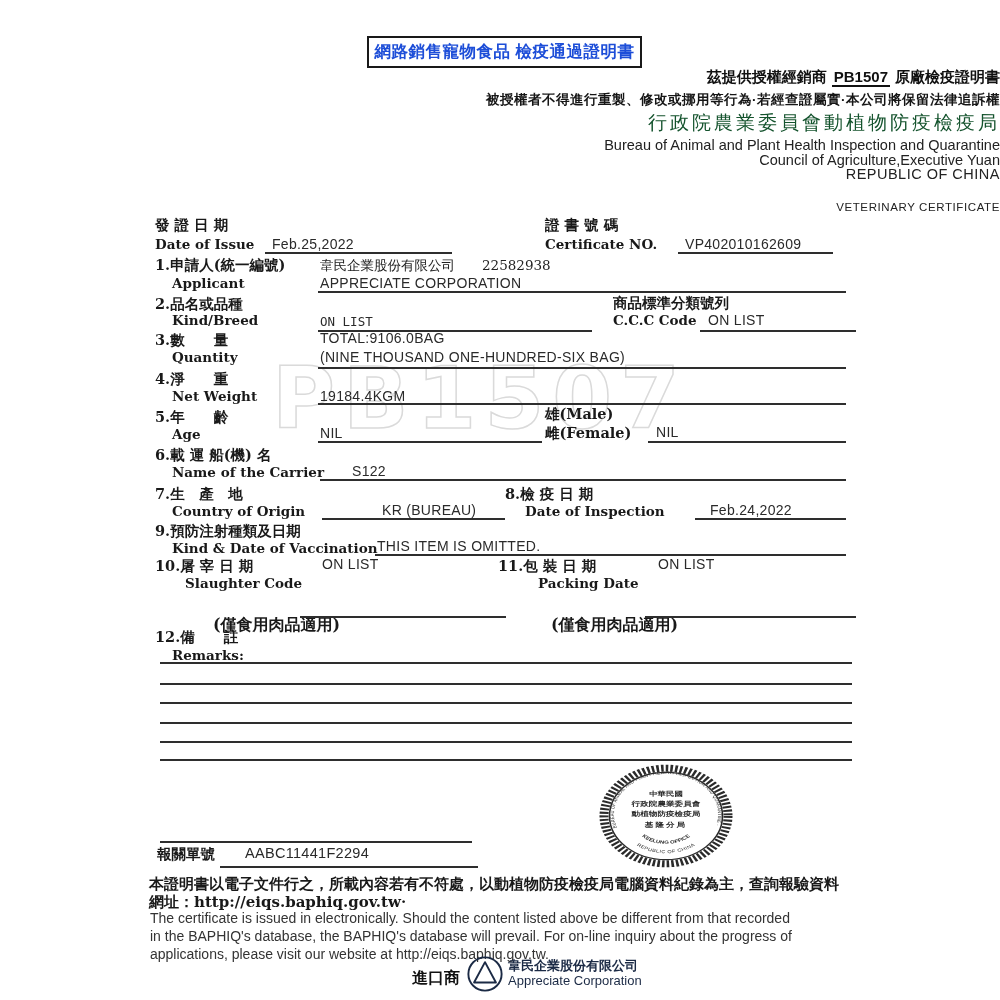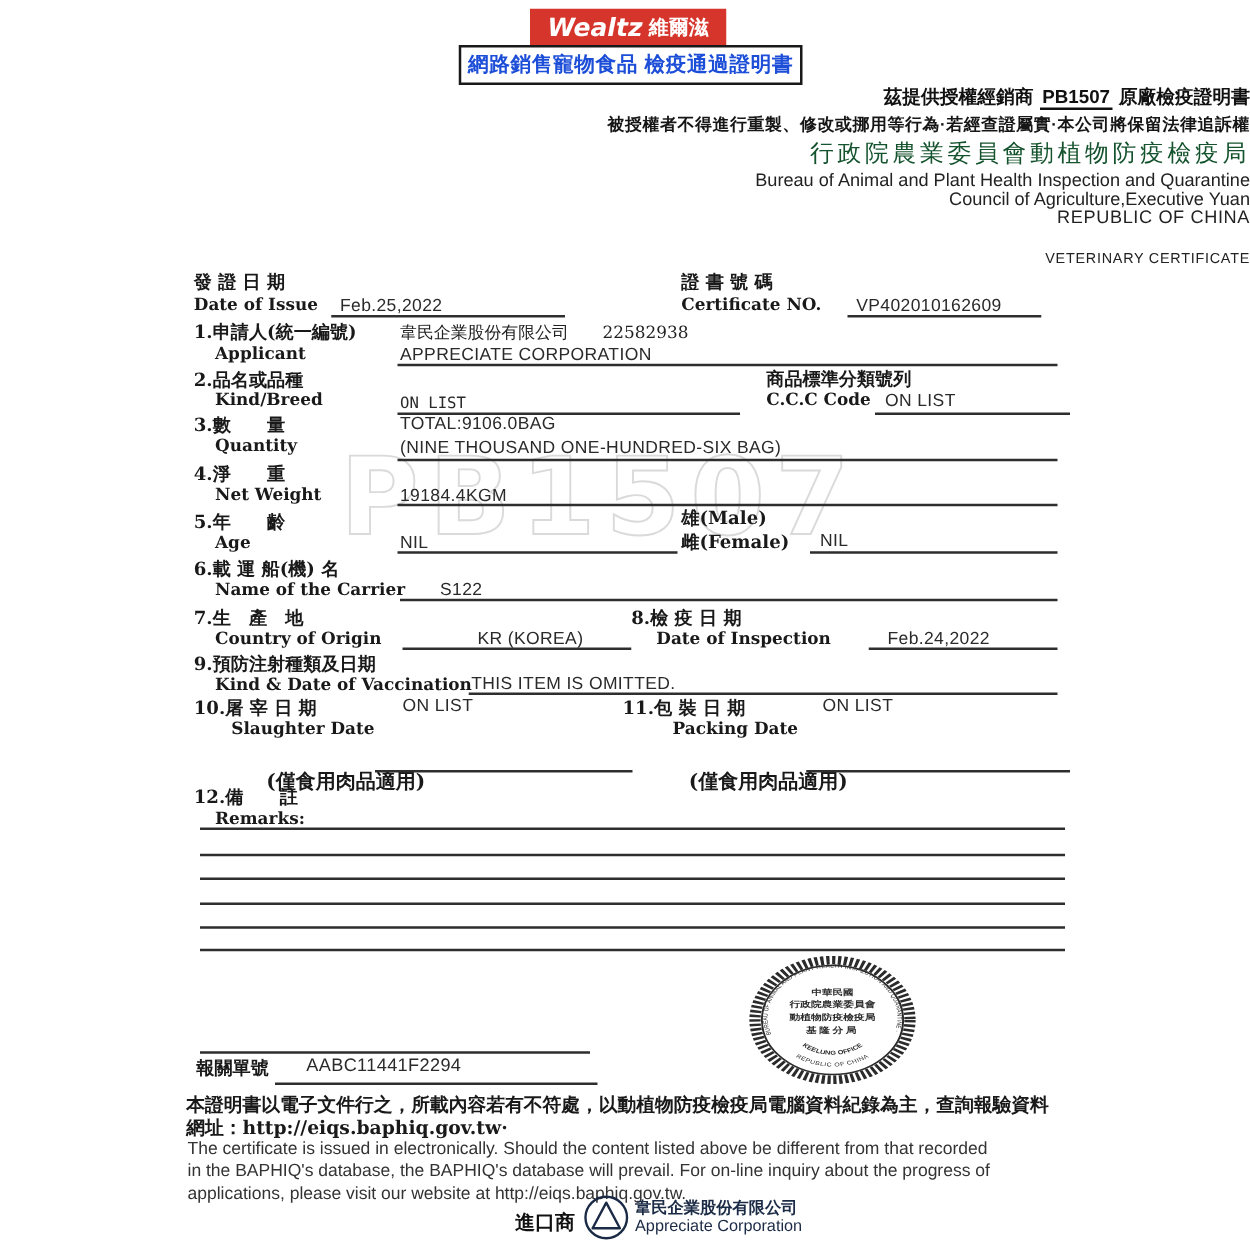--- a/index.html
+++ b/index.html
@@ -84,24 +84,20 @@
   #impzh{left:508px;top:957px;font-family:"Liberation Sans",sans-serif;font-weight:bold;font-size:13px;color:#1b2a45;}
   #impen{left:508px;top:973px;font-family:"Liberation Sans",sans-serif;font-size:13px;color:#1b2a45;}
 </style>
 </head>
 <body>
 
 <div class="doc">
 
   <div id="wm" class="abs">PB1507</div>
 
-  <div id="logo" class="abs">
-    <span class="le">Wealtz</span>
-    <span class="lz">維爾滋</span>
-  </div>
   <div id="boxtitle" class="abs">網路銷售寵物食品 檢疫通過證明書</div>
   <div id="auth" class="abs ctr">
     <span>茲提供授權經銷商</span><span class="code">PB1507</span><span>原廠檢疫證明書</span>
   </div>
   <div id="warn" class="abs ctr">被授權者不得進行重製、修改或挪用等行為·若經查證屬實·本公司將保留法律追訴權</div>
 
   <div id="bzh" class="abs ctr">行政院農業委員會動植物防疫檢疫局</div>
   <div id="ben1" class="abs ctr sans">Bureau of Animal and Plant Health Inspection and Quarantine</div>
   <div id="ben2" class="abs ctr sans">Council of Agriculture,Executive Yuan</div>
   <div id="ben3" class="abs ctr sans">REPUBLIC OF CHINA</div>
@@ -152,36 +148,36 @@
   <div id="r-female" class="rule"></div>
 
   <div id="f6zh" class="abs zh">6.載 運 船(機) 名</div>
   <div id="f6en" class="abs en">Name of the Carrier</div>
   <div id="f6v" class="abs val">S122</div>
   <div id="r-f6" class="rule"></div>
 
   <div id="f7zh" class="abs zh">7.生　產　地</div>
   <div id="f8zh" class="abs zh">8.檢 疫 日 期</div>
   <div id="f7en" class="abs en">Country of Origin</div>
-  <div id="f7v" class="abs val">KR (KOREA)</div>
+  <div id="f7v" class="abs val">KR (BUREAU)</div>
   <div id="f8en" class="abs en">Date of Inspection</div>
   <div id="f8v" class="abs val">Feb.24,2022</div>
   <div id="r-f7" class="rule"></div>
   <div id="r-f8" class="rule"></div>
 
   <div id="f9zh" class="abs zh">9.預防注射種類及日期</div>
   <div id="f9en" class="abs en">Kind &amp; Date of Vaccination</div>
   <div id="f9v" class="abs val">THIS ITEM IS OMITTED.</div>
   <div id="r-f9" class="rule"></div>
 
   <div id="f10zh" class="abs zh">10.屠 宰 日 期</div>
   <div id="f10v" class="abs val">ON LIST</div>
   <div id="f11zh" class="abs zh">11.包 裝 日 期</div>
   <div id="f11v" class="abs val">ON LIST</div>
-  <div id="f10en" class="abs en">Slaughter Date</div>
+  <div id="f10en" class="abs en">Slaughter Code</div>
   <div id="f11en" class="abs en">Packing Date</div>
   <div id="f10note" class="abs note">(僅食用肉品適用)</div>
   <div id="f11note" class="abs note">(僅食用肉品適用)</div>
   <div id="r-f10" class="rule"></div>
   <div id="r-f11" class="rule"></div>
 
   <div id="f12zh" class="abs zh">12.備　　註</div>
   <div id="f12en" class="abs en">Remarks:</div>
   <div id="rm1" class="rule"></div>
   <div id="rm2" class="rule"></div>

